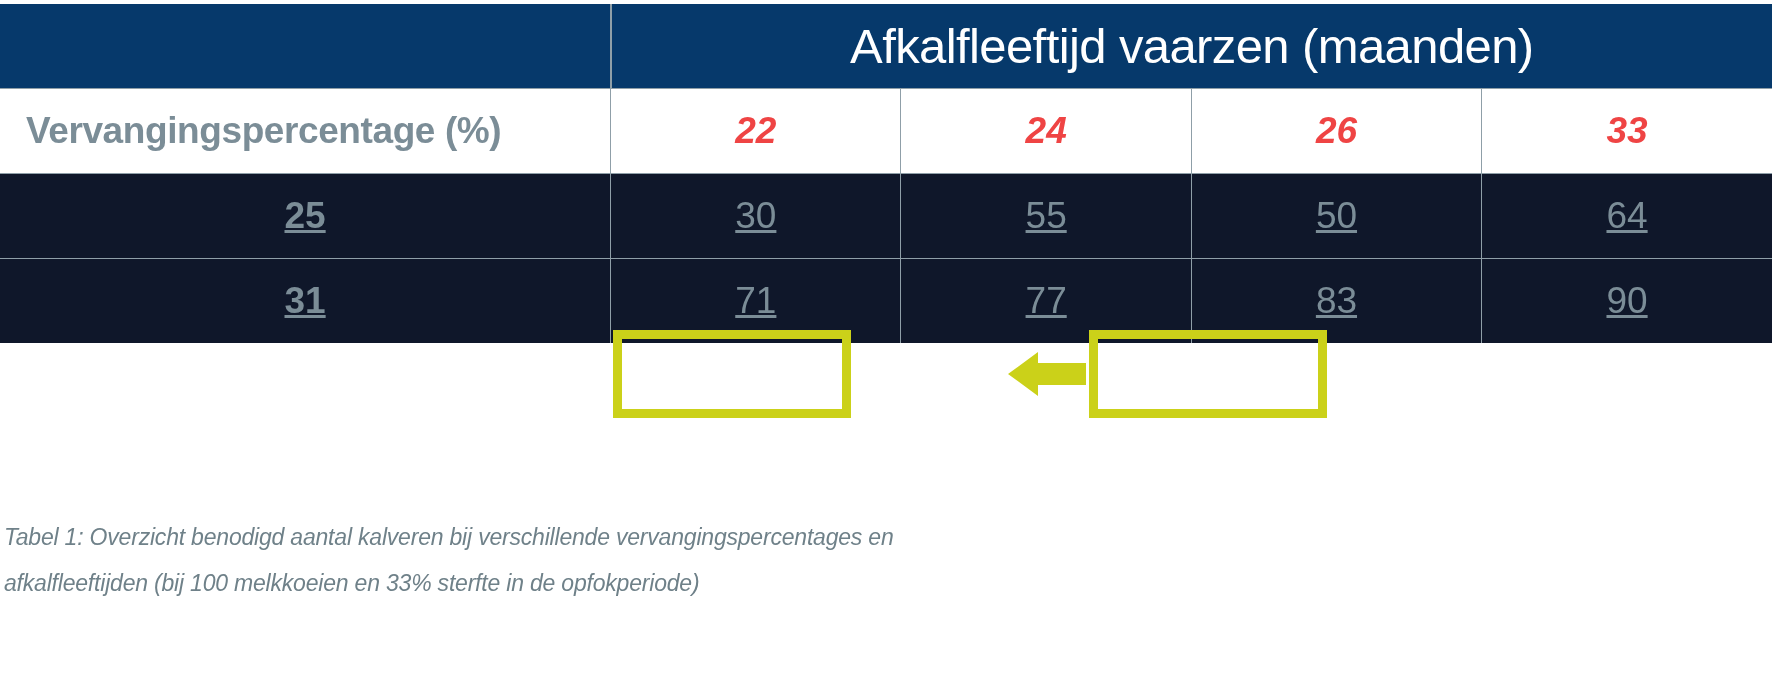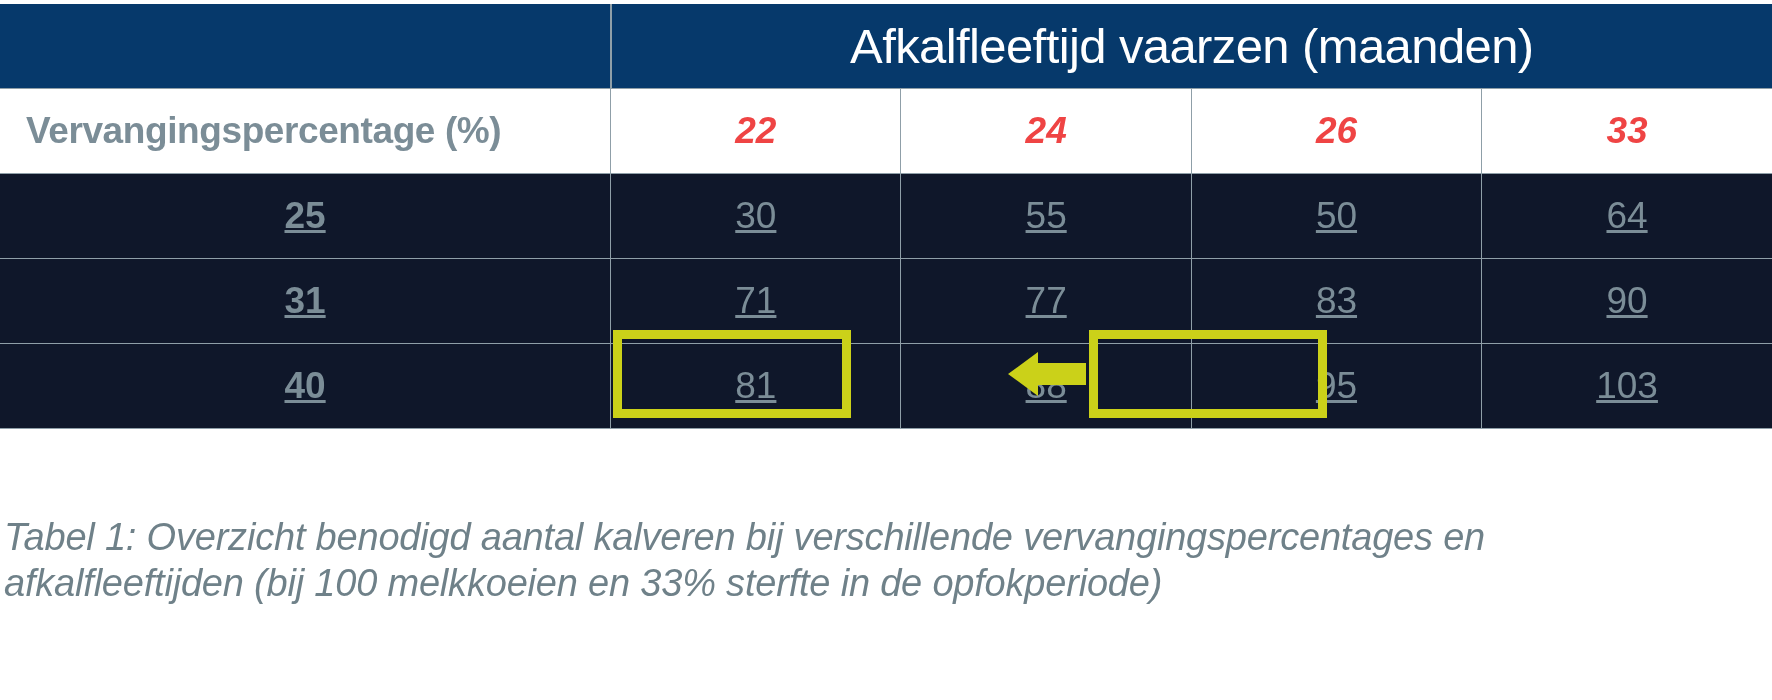--- a/index.html
+++ b/index.html
@@ -123,21 +123,21 @@
     height: 44px;
   }
 
   
   .caption {
     position: absolute;
     left: 4px;
     top: 514px;
     width: 1600px;
     color: #6f8189;
-    font-size: 38px;
+    font-size: 23px;
     font-style: italic;
     line-height: 46px;
     letter-spacing: -0.2px;
   }
   .caption .cap-line { display: block; }
 </style>
 </head>
 <body>
 
 <div id="page">
@@ -174,27 +174,20 @@
           <td>50</td>
           <td>64</td>
         </tr>
         <tr class="body-row">
           <td class="rowlabel">31</td>
           <td>71</td>
           <td>77</td>
           <td>83</td>
           <td>90</td>
         </tr>
-        <tr class="body-row last">
-          <td class="rowlabel">40</td>
-          <td>81</td>
-          <td>88</td>
-          <td>95</td>
-          <td>103</td>
-        </tr>
       </tbody>
     </table>
   </div>
 
   <div class="hl-box" id="hl-71"></div>
   <div class="hl-box" id="hl-83"></div>
 
   <svg class="arrow" viewBox="0 0 78 44">
     <polygon points="0,22 30,0 30,11 78,11 78,33 30,33 30,44" fill="#cbd119"></polygon>
   </svg>

